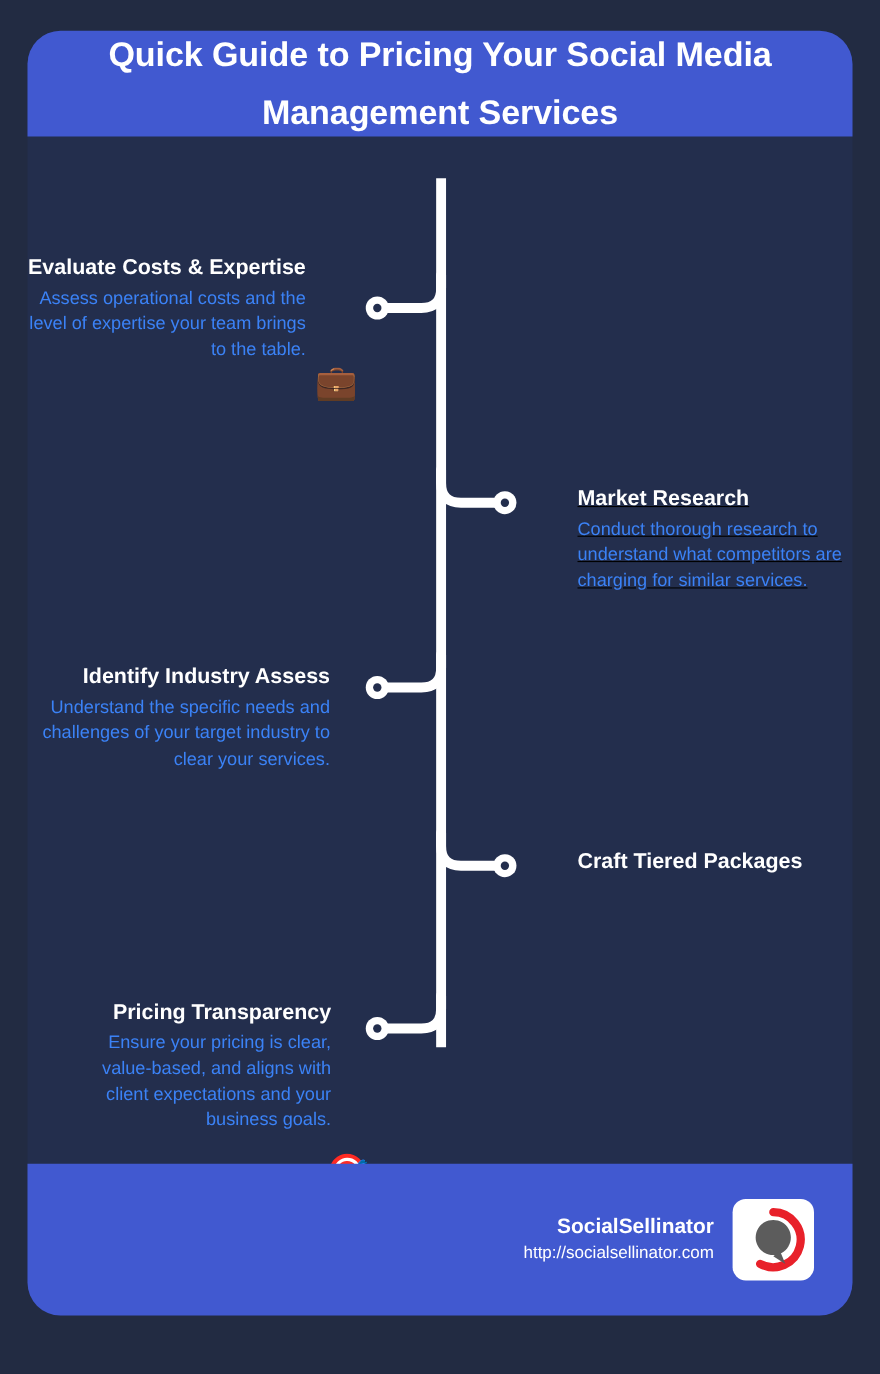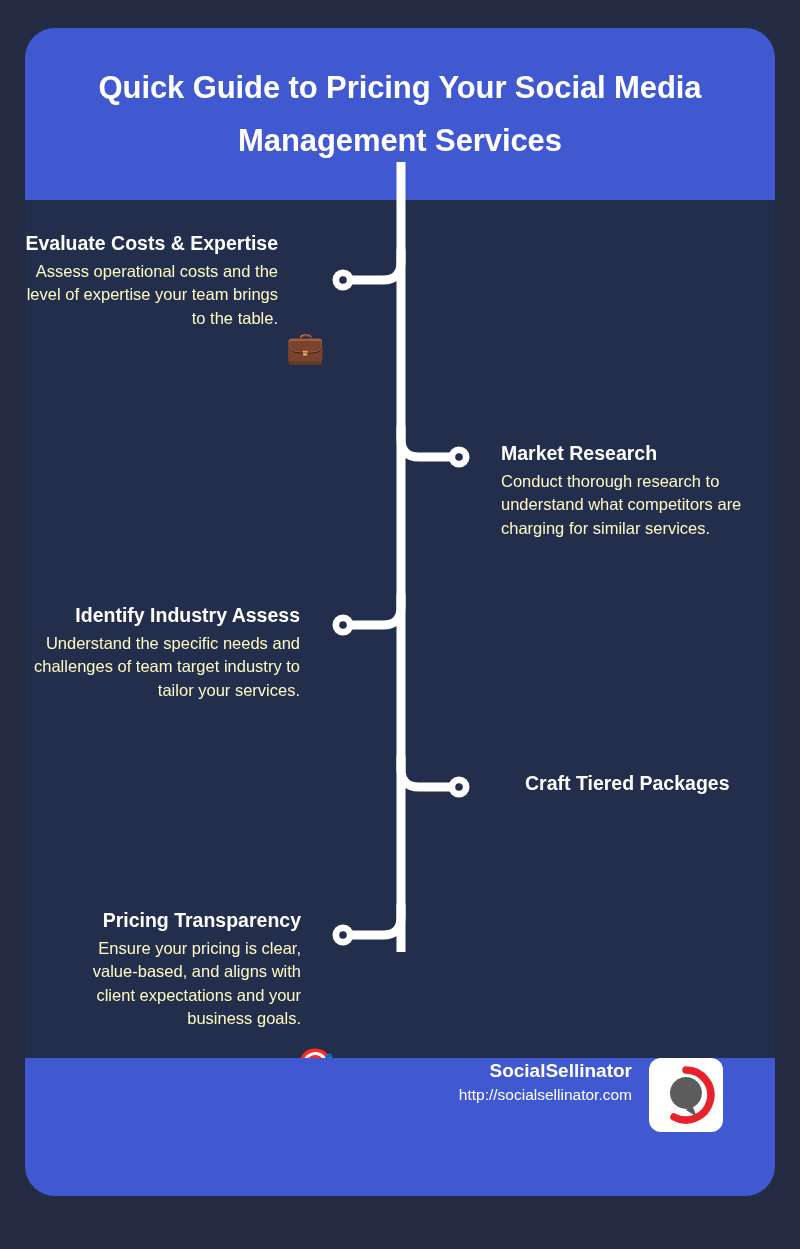--- a/index.html
+++ b/index.html
@@ -26,21 +26,21 @@
     background: #232e4d;
     border-radius: 30px;
   }
 
   
   #header-banner {
     position: absolute;
     left: 25px;
     top: 28px;
     width: 750px;
-    height: 172px;
+    height: 96px;
     background: #4159d0;
     border-radius: 30px 30px 0 0;
     box-sizing: border-box;
     display: flex;
     align-items: center;
     justify-content: center;
     padding: 0 28px;
   }
   #header-title {
     color: #ffffff;
@@ -71,21 +71,21 @@
   .step { position: absolute; }
 
   .step-title {
     color: #ffffff;
     font-size: 19.5px;
     font-weight: bold;
     line-height: 1.42;
     margin: 0;
   }
   .step-desc {
-    color: #fef9c3;
+    color: #3b82f6;
     font-size: 16.5px;
     line-height: 1.43;
     margin: 0;
     padding-top: 2px;
   }
 
   .step.right-side .step-title,
   .step.right-side .step-desc { text-align: left; }
   .step.left-side .step-title,
   .step.left-side .step-desc { text-align: right; }
@@ -99,41 +99,42 @@
     display: flex;
     align-items: center;
     justify-content: center;
     user-select: none;
   }
 
   
   #step-1 { left: 0px;   top: 68px;  width: 253px; }
   #step-1 .step-icon { left: 262px; top: 98px; }
 
-  #step-2 { left: 476px; top: 278px; width: 255px; }
+  #step-2 { left: 500px; top: 278px; width: 255px; text-decoration: underline; }
 
   #step-3 { left: -10px; top: 440px; width: 285px; }
   #step-3 .step-icon { left: 282px; top: 443px; }
 
   #step-4 { left: 500px; top: 608px; width: 262px; }
 
   #step-5 { left: 30px;  top: 745px; width: 246px; }
 
   
   #footer-banner {
     position: absolute;
     left: 25px;
     top: 1058px;
     width: 750px;
     height: 138px;
     background: #4159d0;
     border-radius: 0 0 30px 30px;
     display: flex;
+    align-items: center;
     justify-content: flex-end;
-    padding-right: 52px;
+    padding-right: 35px;
     box-sizing: border-box;
   }
   #footer-text-block {
     text-align: right;
     margin-right: 17px;
   }
   #footer-brand {
     color: #ffffff;
     font-size: 19px;
     font-weight: bold;
@@ -202,21 +203,21 @@
   </div>
 
   <div class="step right-side" id="step-2">
     <div class="step-title">Market Research</div>
     <div class="step-desc">Conduct thorough research to understand what competitors are charging for similar services.</div>
 
   </div>
 
   <div class="step left-side" id="step-3">
     <div class="step-title">Identify Industry Assess</div>
-    <div class="step-desc">Understand the specific needs and challenges of team target industry to tailor your services.</div>
+    <div class="step-desc">Understand the specific needs and challenges of your target industry to clear your services.</div>
     <div class="step-icon">🎯</div>
   </div>
 
   <div class="step right-side" id="step-4">
     <div class="step-title">Craft Tiered Packages</div>
 
   </div>
 
   <div class="step left-side" id="step-5">
     <div class="step-title">Pricing Transparency</div>

